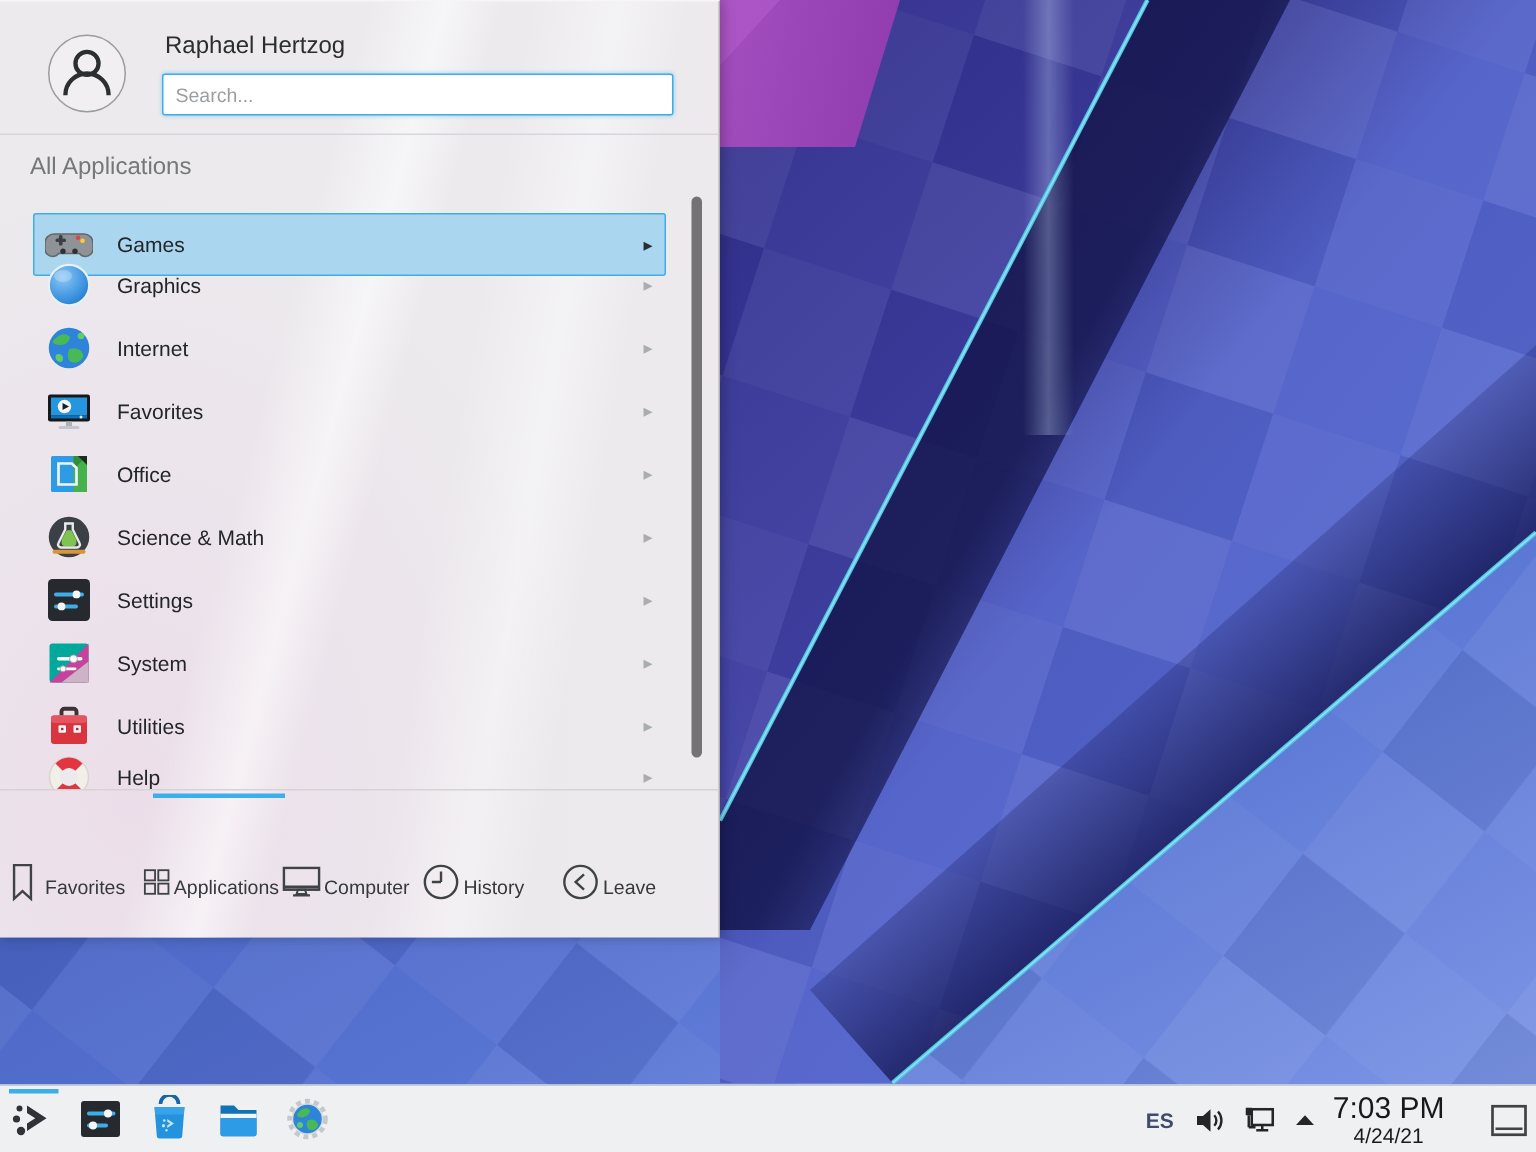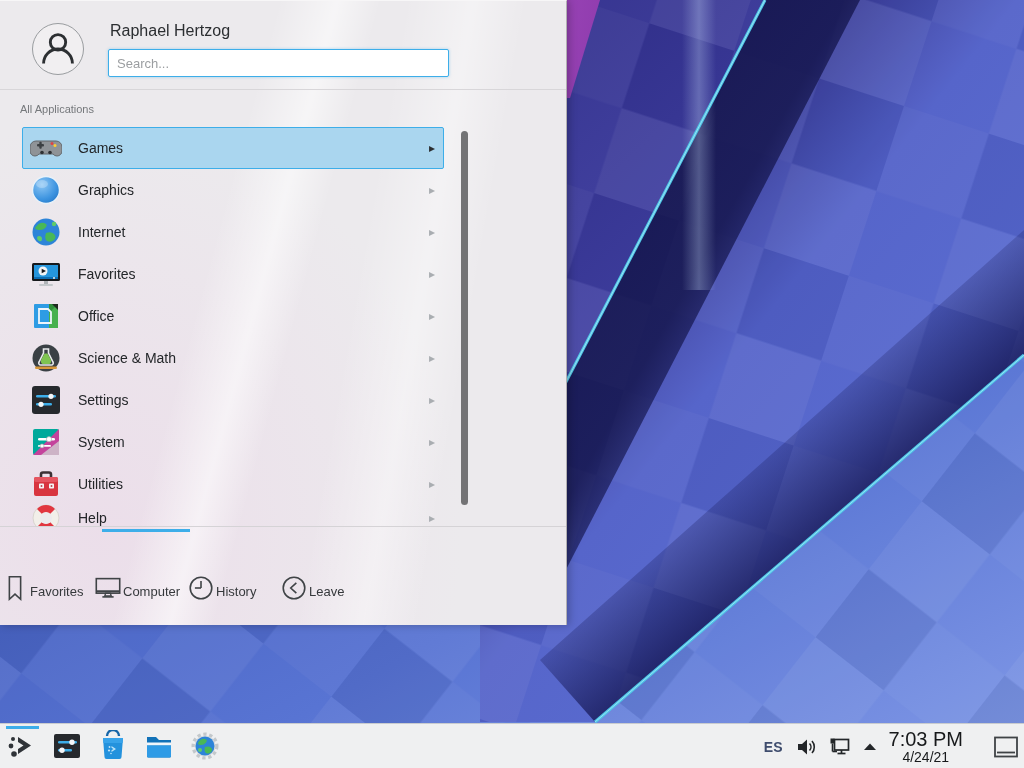--- a/index.html
+++ b/index.html
@@ -5,21 +5,21 @@
   * { margin:0; padding:0; box-sizing:border-box; }
   html,body { width:1024px; height:768px; overflow:hidden; }
   body { font-family:"Liberation Sans","DejaVu Sans",sans-serif; }
   #screen { position:relative; width:1024px; height:768px; overflow:hidden; background:#3c53ae; }
 
   
   #wallpaper { position:absolute; inset:0; }
 
   
   #menu {
-    position:absolute; left:0; top:98; width:567px; height:625px;
+    position:absolute; left:0; top:98; width:480px; height:625px;
     background:#ECEAED;
     border-right:1px solid rgba(0,0,0,.25);
     border-top:1px solid rgba(255,255,255,.6);
     box-shadow:2px 0 8px rgba(0,0,0,.25);
   }
   #menu .sheen {
     position:absolute; inset:0; pointer-events:none;
     background:
       linear-gradient(105deg, rgba(255,255,255,0) 38%, rgba(255,255,255,.55) 46%, rgba(255,255,255,0) 52%),
       linear-gradient(100deg, rgba(255,255,255,0) 60%, rgba(255,255,255,.4) 70%, rgba(255,255,255,0) 78%),
@@ -31,21 +31,21 @@
   }
   .user-name { position:absolute; left:110px; top:21px; font-size:16px; color:#2b2e31; }
   .search-box {
     position:absolute; left:108px; top:48px; width:341px; height:28px;
     background:#ffffff; border:1px solid #3daee9; border-radius:2px;
     box-shadow:0 0 3px rgba(61,174,233,.45);
     font-size:13px; color:#1d4ed8; padding:0 8px; outline:none;
   }
   .search-box::placeholder { color:#9b9ea1; }
   .header-sep { position:absolute; left:0; top:88px; width:100%; height:1px; background:#d8d6d9; }
-  .section-label { position:absolute; left:20px; top:102px; font-size:11px; color:#75787b; }
+  .section-label { position:absolute; left:20px; top:102px; font-size:16px; color:#75787b; }
 
   .app-list { position:absolute; left:0; top:120px; width:480px; height:405px; overflow:hidden; }
   .row {
     position:absolute; left:22px; width:422px; height:42px;
     display:flex; align-items:center; border:1px solid transparent; border-radius:2px;
     cursor:default;
   }
   .row.selected { background:#aad6ef; border-color:#3daee9; }
   .row .cat-icon { width:32px; height:32px; margin-left:7px; flex:0 0 32px; }
   .row .cat-label { margin-left:16px; font-size:14px; color:#232629; }
@@ -173,21 +173,21 @@
         <path d="M11 41 a15 15 0 0 1 30 0" fill="none" stroke="#2c2f32" stroke-width="3"></path>
       </svg>
     </div>
     <div class="user-name">Raphael Hertzog</div>
     <input class="search-box" type="text" placeholder="Search..." style="">
     <div class="header-sep"></div>
     <div class="section-label">All Applications</div>
 
     <div class="app-list">
 
-      <div class="row selected" style="top:6px">
+      <div class="row selected" style="top:21px">
         <svg class="cat-icon" viewBox="0 0 32 32">
           <path d="M6 9 h20 a6 6 0 0 1 6 6 v4 a5 5 0 0 1 -5 5 a5 5 0 0 1 -4 -2 h-14 a5 5 0 0 1 -4 2 a5 5 0 0 1 -5 -5 v-4 a6 6 0 0 1 6 -6 z" fill="#8f9397" stroke="#63676b" stroke-width="1"></path>
           <rect x="7" y="12" width="7" height="2.4" rx="1" fill="#3c4043"></rect>
           <rect x="9.3" y="9.7" width="2.4" height="7" rx="1" fill="#3c4043"></rect>
           <circle cx="22" cy="11.5" r="1.5" fill="#d44"></circle>
             <circle cx="25" cy="13.5" r="1.5" fill="#fc3"></circle>
           <circle cx="12" cy="20.5" r="1.8" fill="#2e3134"></circle>
             <circle cx="20" cy="20.5" r="1.8" fill="#2e3134"></circle>
         </svg>
         <span class="cat-label">Games</span>
@@ -318,20 +318,29 @@
 
     <div class="tabbar">
       <div class="tab">
         <svg class="tab-icon" viewBox="0 0 32 32">
           <path d="M10 4 h12 v24 l-6 -5.5 l-6 5.5 z" fill="none" stroke="#3f4346" stroke-width="1.7"></path>
         </svg>
         <span class="tab-label">Favorites</span>
       </div>
       <div class="tab">
         <svg class="tab-icon" viewBox="0 0 32 32">
+          <rect x="5" y="5" width="9.5" height="9.5" fill="none" stroke="#3f4346" stroke-width="1.7"></rect>
+          <rect x="17.5" y="5" width="9.5" height="9.5" fill="none" stroke="#3f4346" stroke-width="1.7"></rect>
+          <rect x="5" y="17.5" width="9.5" height="9.5" fill="none" stroke="#3f4346" stroke-width="1.7"></rect>
+          <rect x="17.5" y="17.5" width="9.5" height="9.5" fill="none" stroke="#3f4346" stroke-width="1.7"></rect>
+        </svg>
+        <span class="tab-label">Applications</span>
+      </div>
+      <div class="tab">
+        <svg class="tab-icon" viewBox="0 0 32 32">
           <rect x="3.5" y="6" width="25" height="15.5" fill="none" stroke="#3f4346" stroke-width="1.7"></rect>
           <line x1="4" y1="19.5" x2="28" y2="19.5" stroke="#3f4346" stroke-width="2.2"></line>
           <polygon points="13.5,21.5 18.5,21.5 19.5,24.5 12.5,24.5" fill="none" stroke="#3f4346" stroke-width="1.4"></polygon>
           <line x1="10" y1="25.5" x2="22" y2="25.5" stroke="#3f4346" stroke-width="1.7"></line>
         </svg>
         <span class="tab-label">Computer</span>
       </div>
       <div class="tab">
         <svg class="tab-icon" viewBox="0 0 32 32">
           <circle cx="16" cy="16" r="11.5" fill="none" stroke="#3f4346" stroke-width="1.7"></circle>

